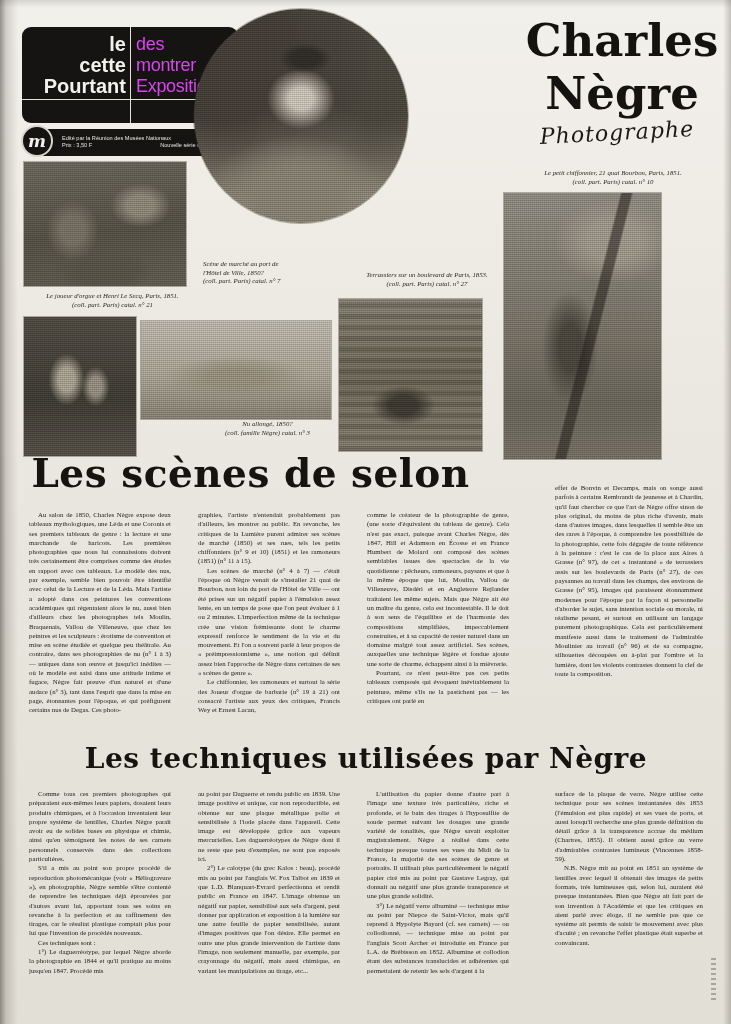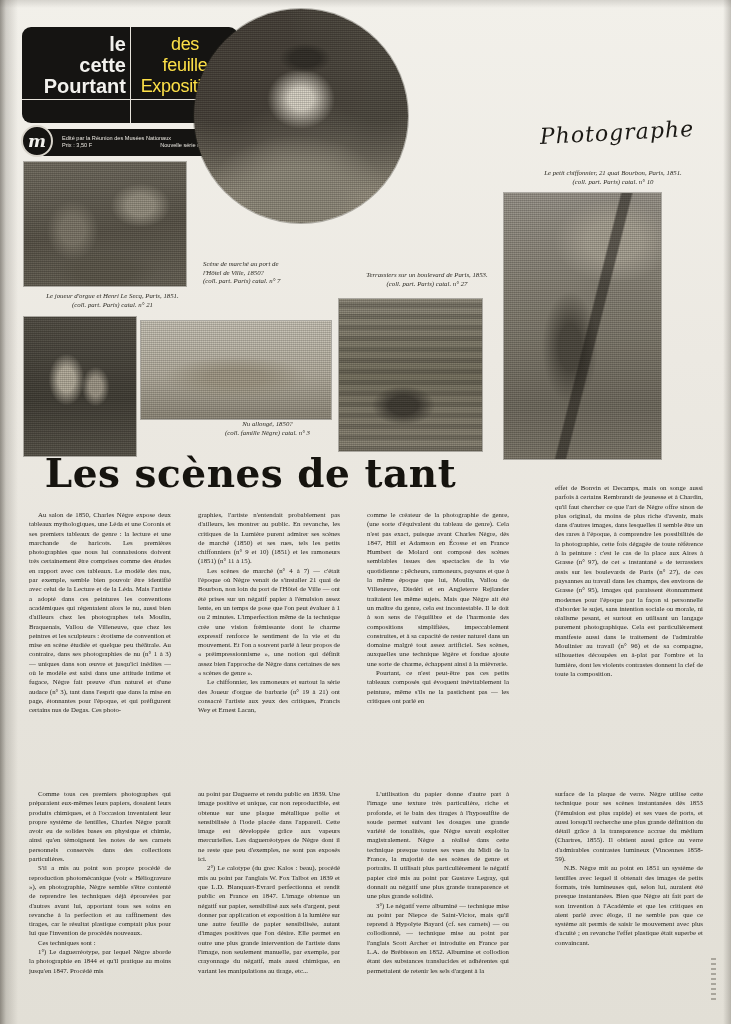--- a/index.html
+++ b/index.html
@@ -12,23 +12,23 @@
       linear-gradient(180deg, rgba(55,50,42,.15) 0, rgba(55,50,42,0) 8px),
       linear-gradient(180deg, #f2f0ea 0%, #ece9e2 35%, #e6e3db 70%, #e2dfd6 100%);
   }
 
   
   .logo-box { position:absolute; left:22px; top:27px; width:216px; height:96px;
     background:#151412; border-radius:9px; }
   .logo-left { position:absolute; left:0; top:7px; width:104px; text-align:right;
     font-family:"Liberation Sans",sans-serif; font-weight:bold; font-size:20px;
     line-height:21px; color:#f2f1ed; }
-  .logo-right { position:absolute; left:114px; top:7px; width:98px; text-align:center;
+  .logo-right { position:absolute; left:114px; top:7px; width:98px; text-align:left;
     font-family:"Liberation Sans",sans-serif; font-weight:400; font-size:18px;
-    line-height:21px; color:#fde047; letter-spacing:-0.3px; }
+    line-height:21px; color:#d946ef; letter-spacing:-0.3px; }
   .logo-divider-v { position:absolute; left:108px; top:0; width:1px; height:96px; background:#e6e3db; }
   .logo-rule-h { position:absolute; left:0; top:72px; width:216px; height:1px; background:#e6e3db; }
 
   .rmn-bar { position:absolute; left:36px; top:129px; width:198px; height:27px;
     background:#151412; border-radius:5px; color:#e9e6df; box-sizing:border-box;
     font-family:"Liberation Sans",sans-serif; font-size:5.6px; line-height:7.2px;
     padding:6px 7px 0 26px; }
   .rmn-line2 { display:flex; justify-content:space-between; }
   .rmn-logo { position:absolute; left:21px; top:125px; width:32px; height:32px;
     border-radius:50%; background:#151412; border:2px solid #d9d5cc; box-sizing:border-box;
@@ -128,21 +128,21 @@
 <div class="page">
 
   <div class="logo-box">
     <div class="logo-left">
       <div>le</div>
       <div>cette</div>
       <div>Pourtant</div>
     </div>
     <div class="logo-right">
       <div>des</div>
-      <div>feuille</div>
+      <div>montrer</div>
       <div>Expositions</div>
     </div>
     <div class="logo-divider-v"></div>
     <div class="logo-rule-h"></div>
   </div>
 
   <div class="rmn-bar">
     <div class="rmn-line1">Edité par la Réunion des Musées Nationaux</div>
     <div class="rmn-line2">
       <span>Prix : 3,50 F</span>
@@ -153,51 +153,56 @@
     <span>m</span>
   </div>
 
   <div class="photo photo-circle"></div>
   <div class="photo photo-market"></div>
   <div class="photo photo-chiffonnier"></div>
   <div class="photo photo-joueur"></div>
   <div class="photo photo-nu"></div>
   <div class="photo photo-terrassiers"></div>
 
+  <div class="title-block">
+    <div>Charles</div>
+    <div>Nègre</div>
+  </div>
   <div class="subtitle">Photographe</div>
 
   <div class="cap cap-chiffonnier">Le petit chiffonnier, 21 quai Bourbon, Paris, 1851.
 (coll. part. Paris) catal. n° 10</div>
   <div class="cap cap-marche">Scène de marché au port de
 l'Hôtel de Ville, 1850?
 (coll. part. Paris) catal. n° 7</div>
   <div class="cap cap-terrassiers">Terrassiers sur un boulevard de Paris, 1853.
 (coll. part. Paris) catal. n° 27</div>
   <div class="cap cap-joueur">Le joueur d'orgue et Henri Le Secq, Paris, 1851.
 (coll. part. Paris) catal. n° 21</div>
   <div class="cap cap-nu">Nu allongé, 1850?
 (coll. famille Nègre) catal. n° 3</div>
 
-  <h2 class="headline h1a">Les scènes de tant</h2>
+  <h2 class="headline h1a">Les scènes de selon</h2>
   <div class="col a1c1">
       <p>Au salon de 1850, Charles Nègre expose deux tableaux mythologiques, une Léda et une Coronis et ses premiers tableaux de genre : la lecture et une marchande de haricots. Les premières photographies que nous lui connaissions doivent très certainement être comprises comme des études en rapport avec ces tableaux. Le modèle des nus, par exemple, semble bien pouvoir être identifié avec celui de la Lecture et de la Léda. Mais l'artiste a adopté dans ces peintures les conventions académiques qui régentaient alors le nu, aussi bien d'ailleurs chez les photographes tels Moulin, Braquenais, Vallou de Villeneuve, que chez les peintres et les sculpteurs : érotisme de convention et mise en scène étudiée et quelque peu théâtrale. Au contraire, dans ses photographies de nu (n° 1 à 3) — uniques dans son œuvre et jusqu'ici inédites — où le modèle est saisi dans une attitude intime et fugace, Nègre fait preuve d'un naturel et d'une audace (n° 3), tant dans l'esprit que dans la mise en page, étonnantes pour l'époque, et qui préfigurent certains nus de Degas. Ces photo-</p>
     </div>
   <div class="col cont a1c2">
       <p>graphies, l'artiste n'entendait probablement pas d'ailleurs, les montrer au public. En revanche, les critiques de la Lumière purent admirer ses scènes de marché (1850) et ses rues, tels les petits chiffonniers (n° 9 et 10) (1851) et les ramoneurs (1851) (n° 11 à 15).</p>
       <p>Les scènes de marché (n° 4 à 7) — c'était l'époque où Nègre venait de s'installer 21 quai de Bourbon, non loin du port de l'Hôtel de Ville — ont été prises sur un négatif papier à l'émulsion assez lente, en un temps de pose que l'on peut évaluer à 1 ou 2 minutes. L'imperfection même de la technique crée une vision frémissante dont le charme expressif renforce le sentiment de la vie et du mouvement. Et l'on a souvent parlé à leur propos de « préimpressionnisme », une notion qui définit assez bien l'approche de Nègre dans certaines de ses « scènes de genre ».</p>
       <p>Le chiffonnier, les ramoneurs et surtout la série des Joueur d'orgue de barbarie (n° 19 à 21) ont consacré l'artiste aux yeux des critiques, Francis Wey et Ernest Lacan,</p>
     </div>
   <div class="col cont a1c3">
       <p>comme le créateur de la photographie de genre, (une sorte d'équivalent du tableau de genre). Cela n'est pas exact, puisque avant Charles Nègre, dès 1847, Hill et Adamson en Écosse et en France Humbert de Molard ont composé des scènes semblables issues des spectacles de la vie quotidienne : pêcheurs, ramoneurs, paysans et que à la même époque que lui, Moulin, Vallou de Villeneuve, Disdéri et en Angleterre Rejlander traitaient les même sujets. Mais que Nègre ait été un maître du genre, cela est incontestable. Il le doit à son sens de l'équilibre et de l'harmonie des compositions simplifiées, impeccablement construites, et à sa capacité de rester naturel dans un domaine malgré tout assez artificiel. Ses scènes, auxquelles une technique légère et fondue ajoute une sorte de charme, échappent ainsi à la mièvrerie.</p>
       <p>Pourtant, ce n'est peut-être pas ces petits tableaux composés qui évoquent inévitablement la peinture, même s'ils ne la pastichent pas — les critiques ont parlé en</p>
     </div>
   <div class="col cont a1c4">
       <p>effet de Bonvin et Decamps, mais on songe aussi parfois à certains Rembrandt de jeunesse et à Chardin, qu'il faut chercher ce que l'art de Nègre offre sinon de plus original, du moins de plus riche d'avenir, mais dans d'autres images, dans lesquelles il semble être un des rares à l'époque, à comprendre les possibilités de la photographie, cette fois dégagée de toute référence à la peinture : c'est le cas de la place aux Aires à Grasse (n° 97), de cet « instantané » de terrassiers assis sur les boulevards de Paris (n° 27), de ces paysannes au travail dans les champs, des environs de Grasse (n° 95), images qui paraissent étonnamment modernes pour l'époque par la façon si personnelle d'aborder le sujet, sans intention sociale ou morale, ni réalisme pesant, et surtout en utilisant un langage purement photographique. Cela est particulièrement manifeste aussi dans le traitement de l'admirable Moulinier au travail (n° 96) et de sa compagne, silhouettes découpées en à-plat par l'ombre et la lumière, dont les violents contrastes donnent la clef de toute la composition.</p>
     </div>
 
+  <h2 class="headline h2a">Les techniques utilisées par Nègre</h2>
   <div class="col a2c1">
       <p>Comme tous ces premiers photographes qui préparaient eux-mêmes leurs papiers, dosaient leurs produits chimiques, et à l'occasion inventaient leur propre système de lentilles, Charles Nègre paraît avoir eu de solides bases en physique et chimie, ainsi qu'en témoignent les notes de ses carnets personnels conservés dans des collections particulières.</p>
       <p>S'il a mis au point son propre procédé de reproduction photomécanique (voir « Héliogravure »), en photographie, Nègre semble s'être contenté de reprendre les techniques déjà éprouvées par d'autres avant lui, apportant tous ses soins en revanche à la perfection et au raffinement des tirages, car le résultat plastique comptait plus pour lui que l'invention de procédés nouveaux.</p>
       <p>Ces techniques sont :</p>
       <p>1°) Le daguerréotype, par lequel Nègre aborde la photographie en 1844 et qu'il pratique au moins jusqu'en 1847. Procédé mis</p>
     </div>
   <div class="col cont a2c2">
       <p>au point par Daguerre et rendu public en 1839. Une image positive et unique, car non reproductible, est obtenue sur une plaque métallique polie et sensibilisée à l'iode placée dans l'appareil. Cette image est développée grâce aux vapeurs mercurielles. Les daguerréotypes de Nègre dont il ne reste que peu d'exemples, ne sont pas exposés ici.</p>
       <p>2°) Le calotype (du grec Kalos : beau), procédé mis au point par l'anglais W. Fox Talbot en 1839 et que L.D. Blanquart-Evrard perfectionna et rendit public en France en 1847. L'image obtenue un négatif sur papier, sensibilisé aux sels d'argent, peut donner par application et exposition à la lumière sur une autre feuille de papier sensibilisée, autant d'images positives que l'on désire. Elle permet en outre une plus grande intervention de l'artiste dans l'image, non seulement manuelle, par exemple, par crayonnage du négatif, mais aussi chimique, en variant les manipulations au tirage, etc...</p>
     </div>

